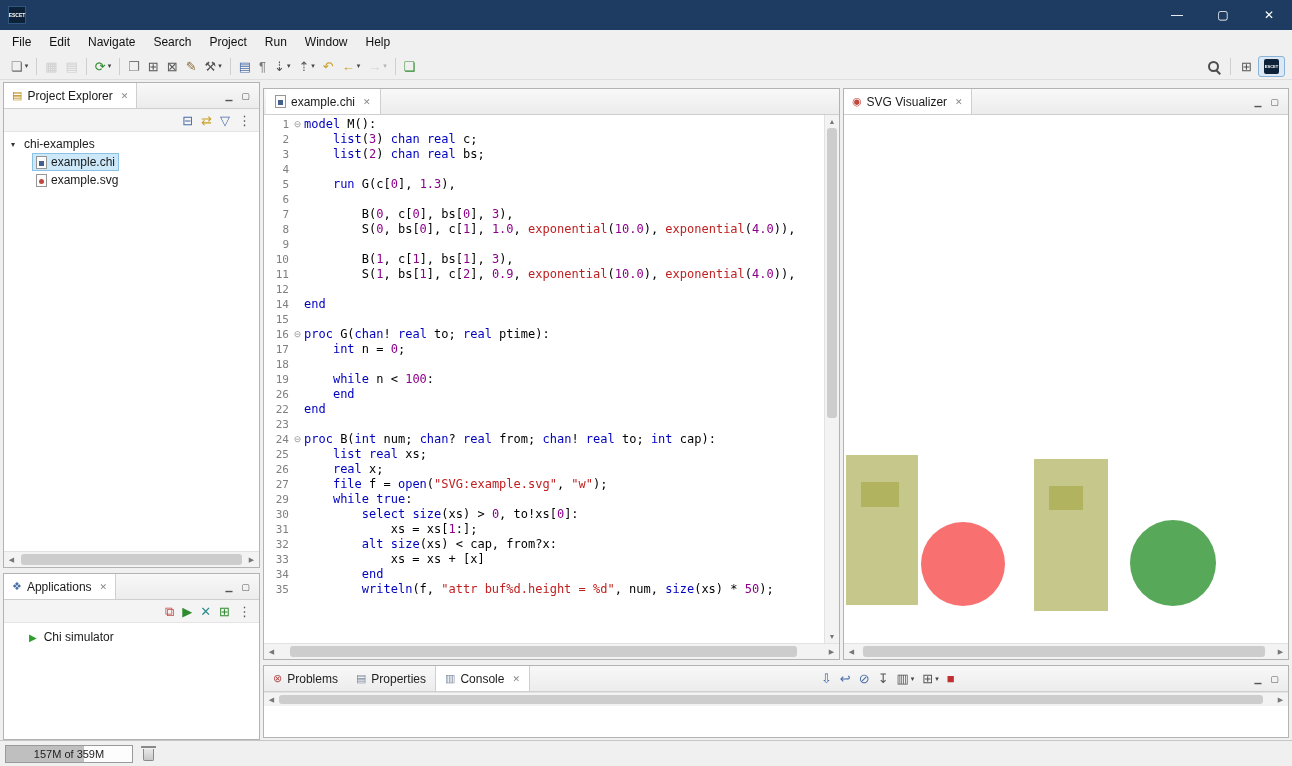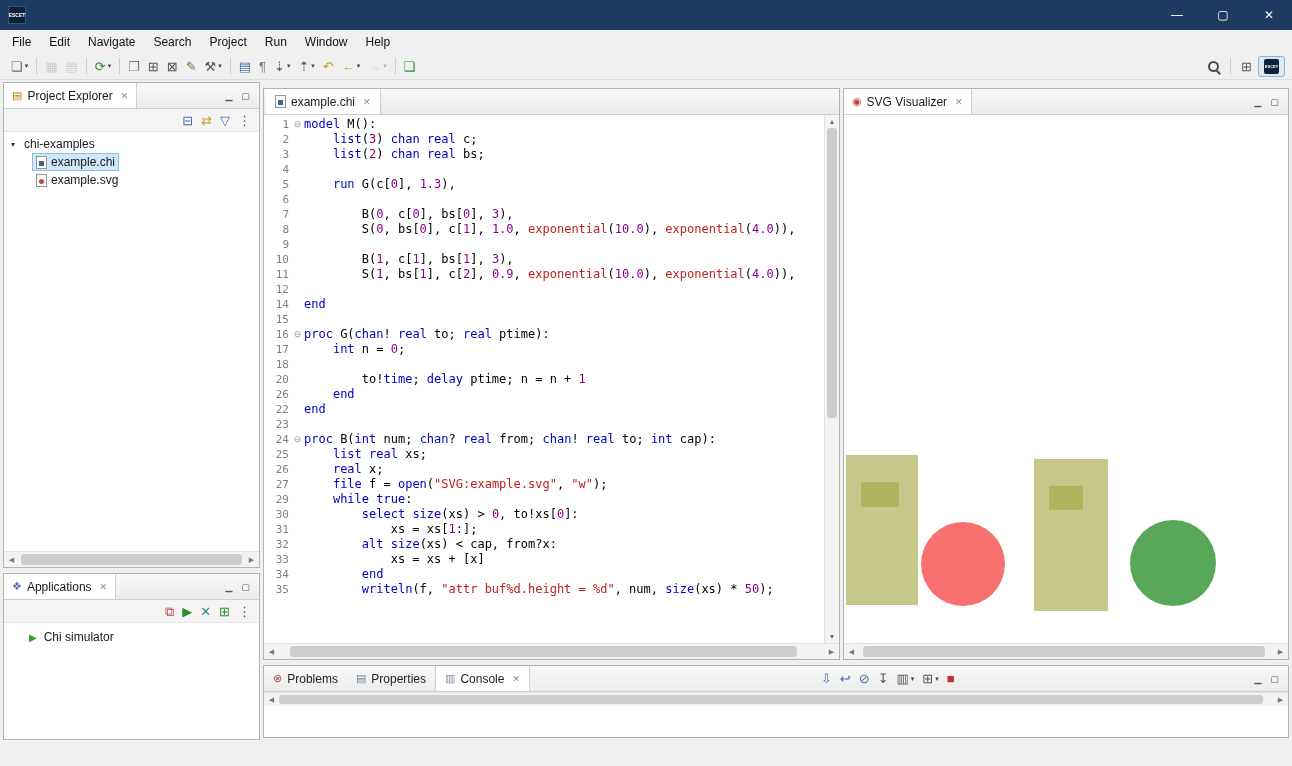--- a/index.html
+++ b/index.html
@@ -324,21 +324,21 @@
           <div class="code-line"><span class="ln">8</span><span class="foldc"></span><span class="codetxt"><span class="tok-p">        S(</span><span class="tok-d">0</span><span class="tok-p">, bs[</span><span class="tok-d">0</span><span class="tok-p">], c[</span><span class="tok-d">1</span><span class="tok-p">], </span><span class="tok-d">1.0</span><span class="tok-p">, </span><span class="tok-f">exponential</span><span class="tok-p">(</span><span class="tok-d">10.0</span><span class="tok-p">), </span><span class="tok-f">exponential</span><span class="tok-p">(</span><span class="tok-d">4.0</span><span class="tok-p">)),</span></span></div>
           <div class="code-line"><span class="ln">9</span><span class="foldc"></span><span class="codetxt"></span></div>
           <div class="code-line"><span class="ln">10</span><span class="foldc"></span><span class="codetxt"><span class="tok-p">        B(</span><span class="tok-d">1</span><span class="tok-p">, c[</span><span class="tok-d">1</span><span class="tok-p">], bs[</span><span class="tok-d">1</span><span class="tok-p">], </span><span class="tok-d">3</span><span class="tok-p">),</span></span></div>
           <div class="code-line"><span class="ln">11</span><span class="foldc"></span><span class="codetxt"><span class="tok-p">        S(</span><span class="tok-d">1</span><span class="tok-p">, bs[</span><span class="tok-d">1</span><span class="tok-p">], c[</span><span class="tok-d">2</span><span class="tok-p">], </span><span class="tok-d">0.9</span><span class="tok-p">, </span><span class="tok-f">exponential</span><span class="tok-p">(</span><span class="tok-d">10.0</span><span class="tok-p">), </span><span class="tok-f">exponential</span><span class="tok-p">(</span><span class="tok-d">4.0</span><span class="tok-p">)),</span></span></div>
           <div class="code-line"><span class="ln">12</span><span class="foldc"></span><span class="codetxt"></span></div>
           <div class="code-line"><span class="ln">14</span><span class="foldc"></span><span class="codetxt"><span class="tok-k">end</span></span></div>
           <div class="code-line"><span class="ln">15</span><span class="foldc"></span><span class="codetxt"></span></div>
           <div class="code-line"><span class="ln">16</span><span class="foldc">⊖</span><span class="codetxt"><span class="tok-k">proc</span><span class="tok-p"> G(</span><span class="tok-k">chan</span><span class="tok-p">! </span><span class="tok-k">real</span><span class="tok-p"> to; </span><span class="tok-k">real</span><span class="tok-p"> ptime):</span></span></div>
           <div class="code-line"><span class="ln">17</span><span class="foldc"></span><span class="codetxt"><span class="tok-p">    </span><span class="tok-k">int</span><span class="tok-p"> n = </span><span class="tok-d">0</span><span class="tok-p">;</span></span></div>
           <div class="code-line"><span class="ln">18</span><span class="foldc"></span><span class="codetxt"></span></div>
-          <div class="code-line"><span class="ln">20</span><span class="foldc"></span><span class="codetxt"><span class="tok-p">        to!</span><span class="tok-k">time</span><span class="tok-p">; </span><span class="tok-k">delay</span><span class="tok-p"> ptime; n = n + </span><span class="tok-d">1</span></span></div>
+          <div class="code-line"><span class="ln">19</span><span class="foldc"></span><span class="codetxt"><span class="tok-p">    </span><span class="tok-k">while</span><span class="tok-p"> n &lt; </span><span class="tok-d">100</span><span class="tok-p">:</span></span></div>
           <div class="code-line"><span class="ln">26</span><span class="foldc"></span><span class="codetxt"><span class="tok-p">    </span><span class="tok-k">end</span></span></div>
           <div class="code-line"><span class="ln">22</span><span class="foldc"></span><span class="codetxt"><span class="tok-k">end</span></span></div>
           <div class="code-line"><span class="ln">23</span><span class="foldc"></span><span class="codetxt"></span></div>
           <div class="code-line"><span class="ln">24</span><span class="foldc">⊖</span><span class="codetxt"><span class="tok-k">proc</span><span class="tok-p"> B(</span><span class="tok-k">int</span><span class="tok-p"> num; </span><span class="tok-k">chan</span><span class="tok-p">? </span><span class="tok-k">real</span><span class="tok-p"> from; </span><span class="tok-k">chan</span><span class="tok-p">! </span><span class="tok-k">real</span><span class="tok-p"> to; </span><span class="tok-k">int</span><span class="tok-p"> cap):</span></span></div>
           <div class="code-line"><span class="ln">25</span><span class="foldc"></span><span class="codetxt"><span class="tok-p">    </span><span class="tok-k">list</span><span class="tok-p"> </span><span class="tok-k">real</span><span class="tok-p"> xs;</span></span></div>
           <div class="code-line"><span class="ln">26</span><span class="foldc"></span><span class="codetxt"><span class="tok-p">    </span><span class="tok-k">real</span><span class="tok-p"> x;</span></span></div>
           <div class="code-line"><span class="ln">27</span><span class="foldc"></span><span class="codetxt"><span class="tok-p">    </span><span class="tok-k">file</span><span class="tok-p"> f = </span><span class="tok-k">open</span><span class="tok-p">(</span><span class="tok-s">"SVG:example.svg"</span><span class="tok-p">, </span><span class="tok-s">"w"</span><span class="tok-p">);</span></span></div>
           <div class="code-line"><span class="ln">29</span><span class="foldc"></span><span class="codetxt"><span class="tok-p">    </span><span class="tok-k">while</span><span class="tok-p"> </span><span class="tok-k">true</span><span class="tok-p">:</span></span></div>
           <div class="code-line"><span class="ln">30</span><span class="foldc"></span><span class="codetxt"><span class="tok-p">        </span><span class="tok-k">select</span><span class="tok-p"> </span><span class="tok-k">size</span><span class="tok-p">(xs) &gt; </span><span class="tok-d">0</span><span class="tok-p">, to!xs[</span><span class="tok-d">0</span><span class="tok-p">]:</span></span></div>
           <div class="code-line"><span class="ln">31</span><span class="foldc"></span><span class="codetxt"><span class="tok-p">            xs = xs[</span><span class="tok-d">1</span><span class="tok-p">:];</span></span></div>
@@ -442,14 +442,21 @@
     </div>
     <div class="hscroll" style="height:14px">
       <span class="harrow">◀</span>
       <div class="htrack">
           <div class="hthumb" style="left:0;width:99%"></div>
         </div>
       <span class="harrow">▶</span>
     </div>
   </div>
 
+  <div class="statusbar">
+    <div class="heap">
+      <div class="heap-fill" style="width: 62%;"></div>
+      <div class="heap-label">157M of 359M</div>
+    </div>
+    <div class="trash"></div>
+  </div>
 
 </div>
 
 </body></html>

